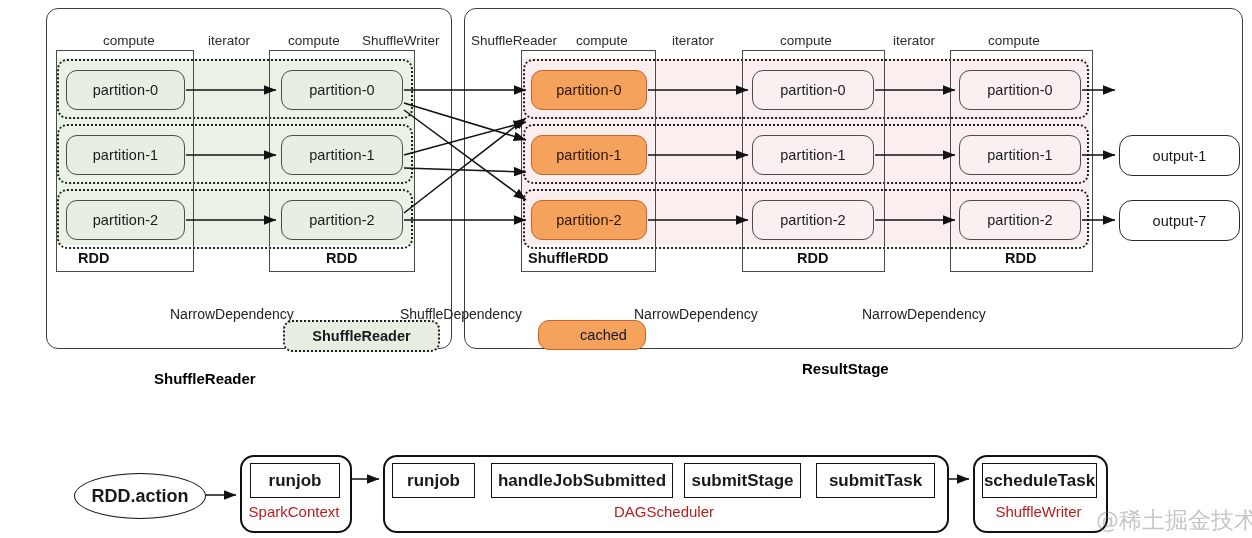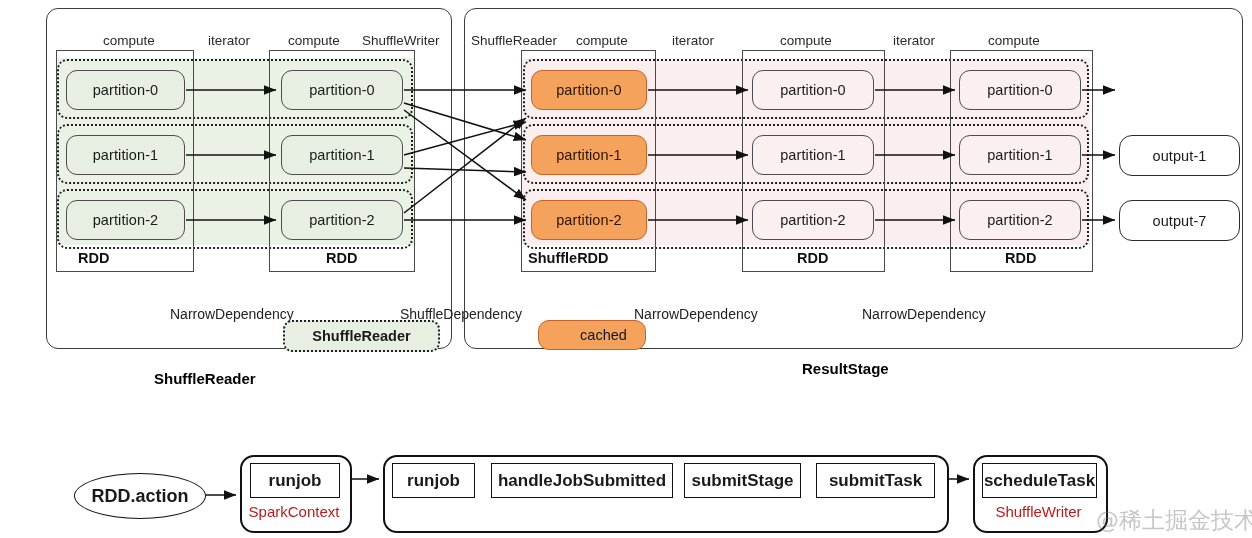--- a/index.html
+++ b/index.html
@@ -188,20 +188,21 @@
 
   <div class="round-container" style="left:240px;top:455px;width:108px;height:74px;"></div>
   <div class="inner-box" style="left:250px;top:463px;width:88px;height:33px;">runjob</div>
   <div class="container-label" style="left:240px;top:503px;width:108px;">SparkContext</div>
 
   <div class="round-container" style="left:383px;top:455px;width:562px;height:74px;"></div>
   <div class="inner-box" style="left:392px;top:463px;width:81px;height:33px;">runjob</div>
   <div class="inner-box" style="left:491px;top:463px;width:180px;height:33px;">handleJobSubmitted</div>
   <div class="inner-box" style="left:816px;top:463px;width:117px;height:33px;">submitTask</div>
   <div class="inner-box" style="left:684px;top:463px;width:115px;height:33px;">submitStage</div>
+  <div class="container-label" style="left:383px;top:503px;width:562px;">DAGScheduler</div>
 
   <div class="round-container" style="left:973px;top:455px;width:131px;height:74px;"></div>
   <div class="inner-box" style="left:982px;top:463px;width:113px;height:33px;">scheduleTask</div>
   <div class="container-label" style="left:973px;top:503px;width:131px;">ShuffleWriter</div>
 
   <div class="watermark" style="left:1096px;top:505px;">@稀土掘金技术社区</div>
 
   <svg class="lines" viewBox="0 0 1252 538">
     <defs>
       <marker id="ah" markerWidth="9" markerHeight="9" refX="8.2" refY="3.2" orient="auto" markerUnits="strokeWidth">

